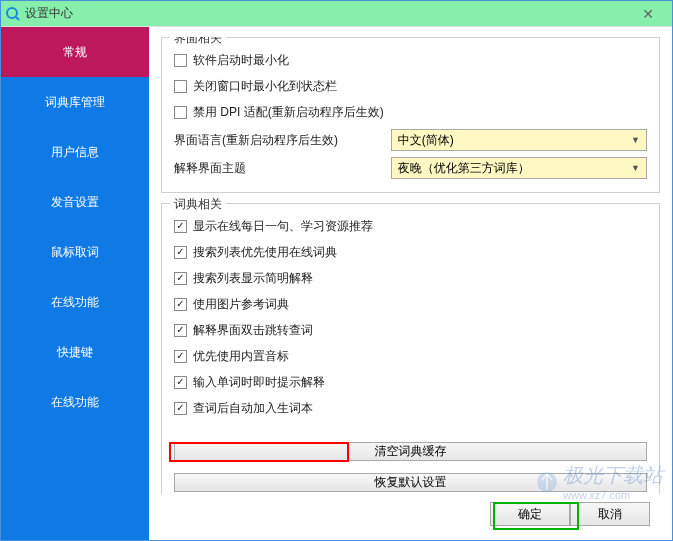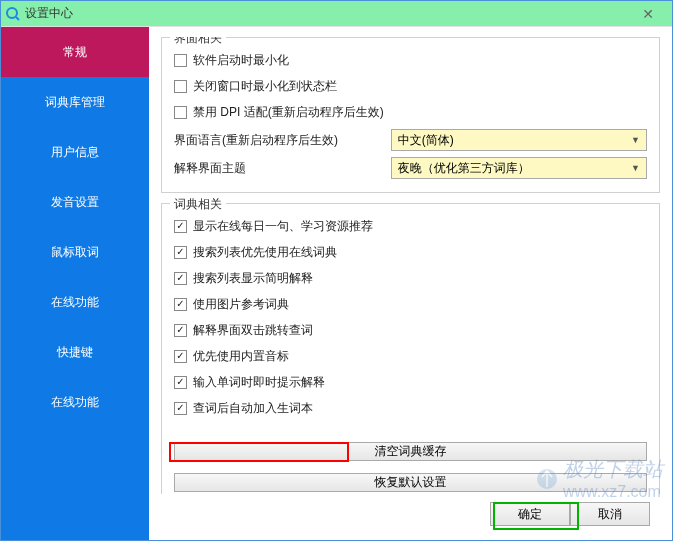--- a/index.html
+++ b/index.html
@@ -26,21 +26,21 @@
 .select .caret { color: #555; font-size: 9px; }
 .btnrow { display: flex; gap: 12px; margin-top: 22px; justify-content: center; flex-direction: column; }
 .btn { border: 1px solid #a9a9a9; height: 22px; background: linear-gradient(#f7f7f7,#e6e6e6); display: flex; align-items: center; justify-content: center; cursor: pointer; flex: 1; }
 .footer { display: flex; justify-content: flex-end; padding: 8px 10px; }
 .footer .fbtn { width: 80px; height: 24px; border: 1px solid #a9a9a9; background: linear-gradient(#f7f7f7,#e6e6e6); display: flex; align-items: center; justify-content: center; cursor: pointer; position: relative; }
 .highlight-red { border: 2px solid #ff0000; position: absolute; pointer-events: none; }
 .highlight-green { border: 2px solid #00b400; position: absolute; pointer-events: none; }
 .watermark { position: absolute; right: 10px; bottom: 40px; opacity: 0.4; display: flex; align-items: center; gap: 4px; pointer-events: none; }
 .watermark svg { opacity: 0.8; }
 .watermark .t1 { color: #6890c8; font-size: 20px; font-style: italic; }
-.watermark .t2 { color: #6890c8; font-size: 16px; }
+.watermark .t2 { color: #6890c8; font-size: 11px; }
 </style>
 </head>
 <body>
 
 <div class="window">
   <div class="titlebar">
     <span class="icon">
       <svg width="16" height="16" viewBox="0 0 16 16">
           <circle cx="7" cy="7" r="5" fill="none" stroke="#1e88e5" stroke-width="2"></circle>
           <line x1="11" y1="11" x2="14" y2="14" stroke="#1e88e5" stroke-width="2"></line>

